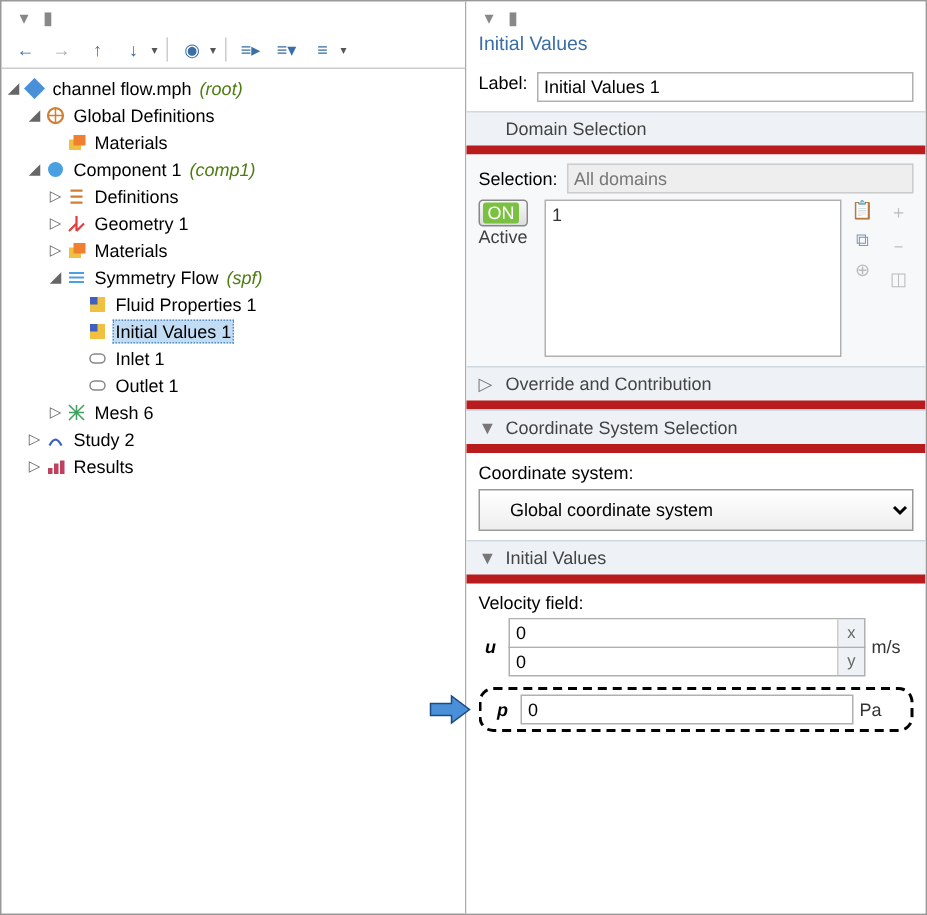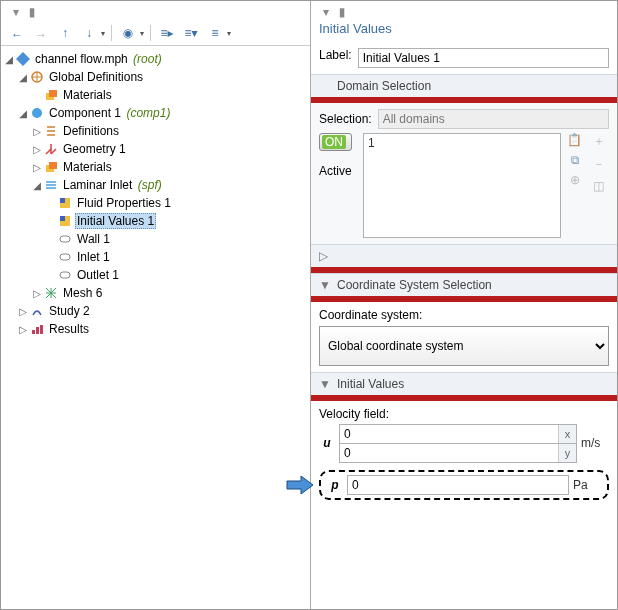--- a/index.html
+++ b/index.html
@@ -30,27 +30,27 @@
 .section-bar{background:#eef2f6;padding:4px 8px;display:flex;align-items:center;gap:8px;border-top:1px solid #d0d8e0;border-bottom:6px solid #b91c1c}
 .section-bar .caret{color:#777;width:10px}
 .section-bar .t{color:#444;font-size:12px}
 .box{padding:6px 8px;background:#f6f8fa}
 .sel-row{display:flex;align-items:center;gap:6px;margin-bottom:4px}
 .sel-row .dd{flex:1;background:#eee;border:1px solid #ccc;height:20px;display:flex;align-items:center;padding:0 4px;color:#777}
 .domain-area{display:flex;gap:4px}
 .onoff{width:40px;text-align:left}
 .onoff .sw{display:inline-block;border:1px solid #888;border-radius:3px;padding:1px 2px;background:linear-gradient(#f8f8f8,#ddd);font-size:9px;color:#555}
 .onoff .sw b{background:#7ac142;color:#fff;padding:0 3px;border-radius:2px;font-weight:normal}
-.onoff .act{margin-top:13px;color:#000000}
+.onoff .act{margin-top:0;color:#404040}
 .domain-list{flex:1;background:#fff;border:1px solid #b0b0b0;height:105px;padding:2px 4px;color:#333}
 .side-icons{width:20px;display:flex;flex-direction:column;gap:6px;align-items:center;color:#bbb}
 .side-icons .en{color:#7a99b8}
 .side-icons span{cursor:pointer}
 .coord-box{padding:6px 8px}
-.coord-box select,.dd2{width:100%;border:1px solid #999;height:40px;background:linear-gradient(#fff,#eee);padding:0 4px}
+.coord-box select,.dd2{width:100%;border:1px solid #999;height:28px;background:linear-gradient(#fff,#eee);padding:0 16px}
 .iv{padding:6px 8px}
 .iv .lab{margin-bottom:3px}
 .iv .row{display:flex;align-items:center;gap:4px}
 .iv .sym{width:16px;font-style:italic;font-weight:bold;text-align:center}
 .iv .vf{flex:1}
 .iv .vfield{display:flex;border:1px solid #b0b0b0;margin-bottom:-1px}
 .iv .vfield input{flex:1;border:none;padding:2px 4px;height:18px;outline:none}
 .iv .vfield .ax{width:18px;text-align:center;background:#eef2f6;border-left:1px solid #ccc;color:#666;font-size:11px;line-height:18px}
 .iv .unit{width:28px;color:#333}
 .pressure{position:relative;margin-top:8px}
@@ -140,49 +140,40 @@
             <rect x="2" y="5" width="8" height="7" fill="#f0c040"></rect>
             <rect x="5" y="2" width="8" height="7" fill="#f08030"></rect>
           </svg>
         </span>
         <span class="lbl">Materials</span>
       </div>
     <div class="node ind2"><span class="exp">◢</span><span class="ic">
           <svg width="14" height="14">
             <path d="M2 4 q5 0 10 0 M2 7 q5 0 10 0 M2 10 q5 0 10 0" stroke="#4aa0e0" stroke-width="1.3" fill="none"></path>
           </svg>
-        </span><span class="lbl">Laminar Inlet</span>&nbsp;<span class="ital">(spf)</span></div>
+        </span><span class="lbl">Symmetry Flow</span>&nbsp;<span class="ital">(spf)</span></div>
     <div class="node ind3">
         <span class="exp"></span>
         <span class="ic">
           <svg width="14" height="14">
             <rect x="2" y="2" width="10" height="10" fill="#f0c040"></rect>
             <rect x="2" y="2" width="5" height="5" fill="#4060c0"></rect>
           </svg>
         </span>
         <span class="lbl">Fluid Properties 1</span>
       </div>
     <div class="node ind3">
         <span class="exp"></span>
         <span class="ic">
           <svg width="14" height="14">
             <rect x="2" y="2" width="10" height="10" fill="#f0c040"></rect>
             <rect x="2" y="2" width="5" height="5" fill="#4060c0"></rect>
           </svg>
         </span>
         <span class="lbl sel">Initial Values 1</span>
-      </div>
-    <div class="node ind3">
-        <span class="exp"></span>
-        <span class="ic">
-          <svg width="14" height="14">
-            <rect x="2" y="4" width="10" height="6" rx="3" fill="none" stroke="#888"></rect>
-          </svg>
-        </span>
-        <span class="lbl">Wall 1</span>
       </div>
     <div class="node ind3">
         <span class="exp"></span>
         <span class="ic">
           <svg width="14" height="14">
             <rect x="2" y="4" width="10" height="6" rx="3" fill="none" stroke="#888"></rect>
           </svg>
         </span>
         <span class="lbl">Inlet 1</span>
       </div>
@@ -266,20 +257,21 @@
       <div class="side-icons">
         <span>＋</span>
         <span>－</span>
         <span>◫</span>
       </div>
     </div>
   </div>
 
   <div class="section-bar">
     <span class="caret">▷</span>
+    <span class="t">Override and Contribution</span>
   </div>
 
   <div class="section-bar">
     <span class="caret">▼</span>
     <span class="t">Coordinate System Selection</span>
   </div>
   <div class="coord-box">
     <div style="margin-bottom:4px">Coordinate system:</div>
     <select class="dd2">
       <option>Global coordinate system</option>

